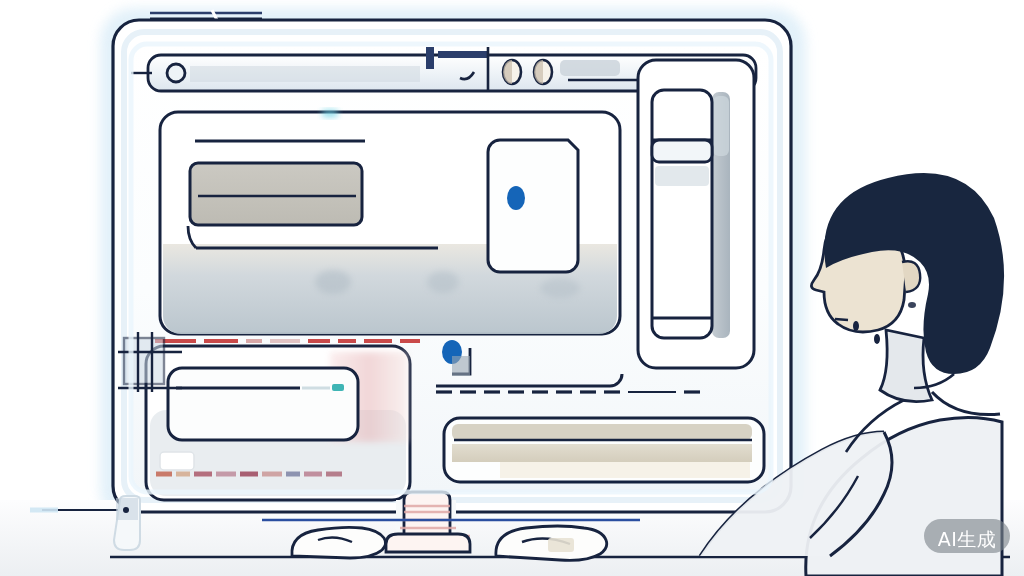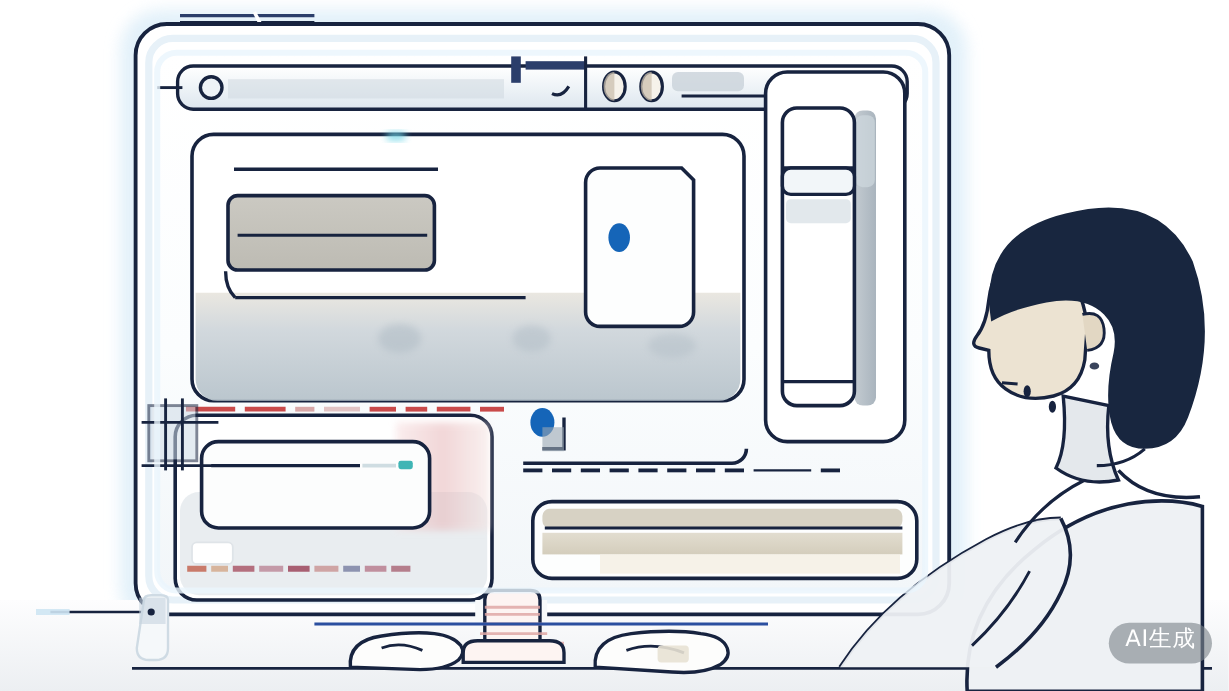--- a/index.html
+++ b/index.html
@@ -11,21 +11,21 @@
   }
   #stage{position:absolute;inset:0;width:1024px;height:576px;}
   #stage svg{display:block;width:1024px;height:576px;}
 
   .wm{
     position:absolute;
     left:924px;top:519px;
     width:86px;height:34px;
     border-radius:17px;
     background:rgba(125,133,138,0.62);
-    display:flex;align-items:flex-start;justify-content:center;
+    display:flex;align-items:flex-end;justify-content:center;
     color:#ffffff;
     font-size:19px;
     letter-spacing:0.5px;
     font-family:"DejaVu Sans", sans-serif;
     user-select:none;
   }
 </style>
 </head>
 <body>
 

